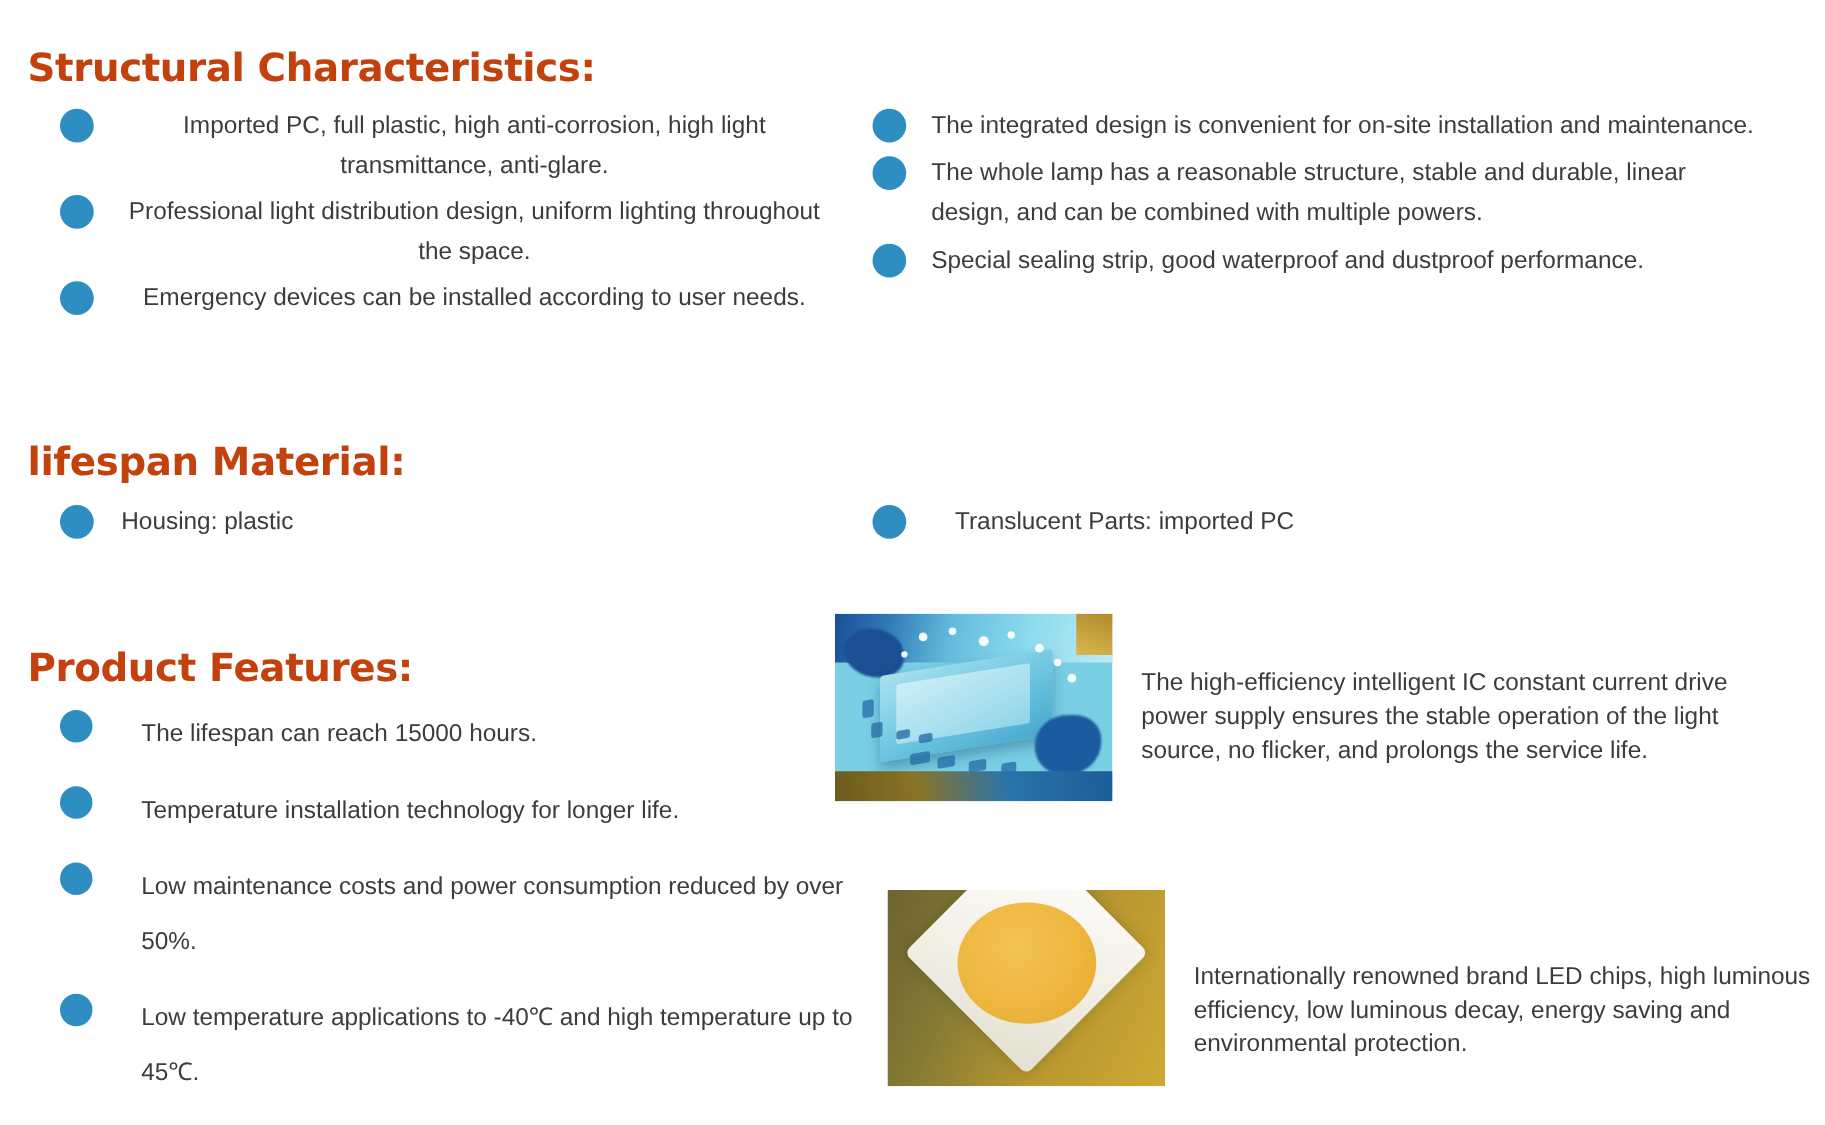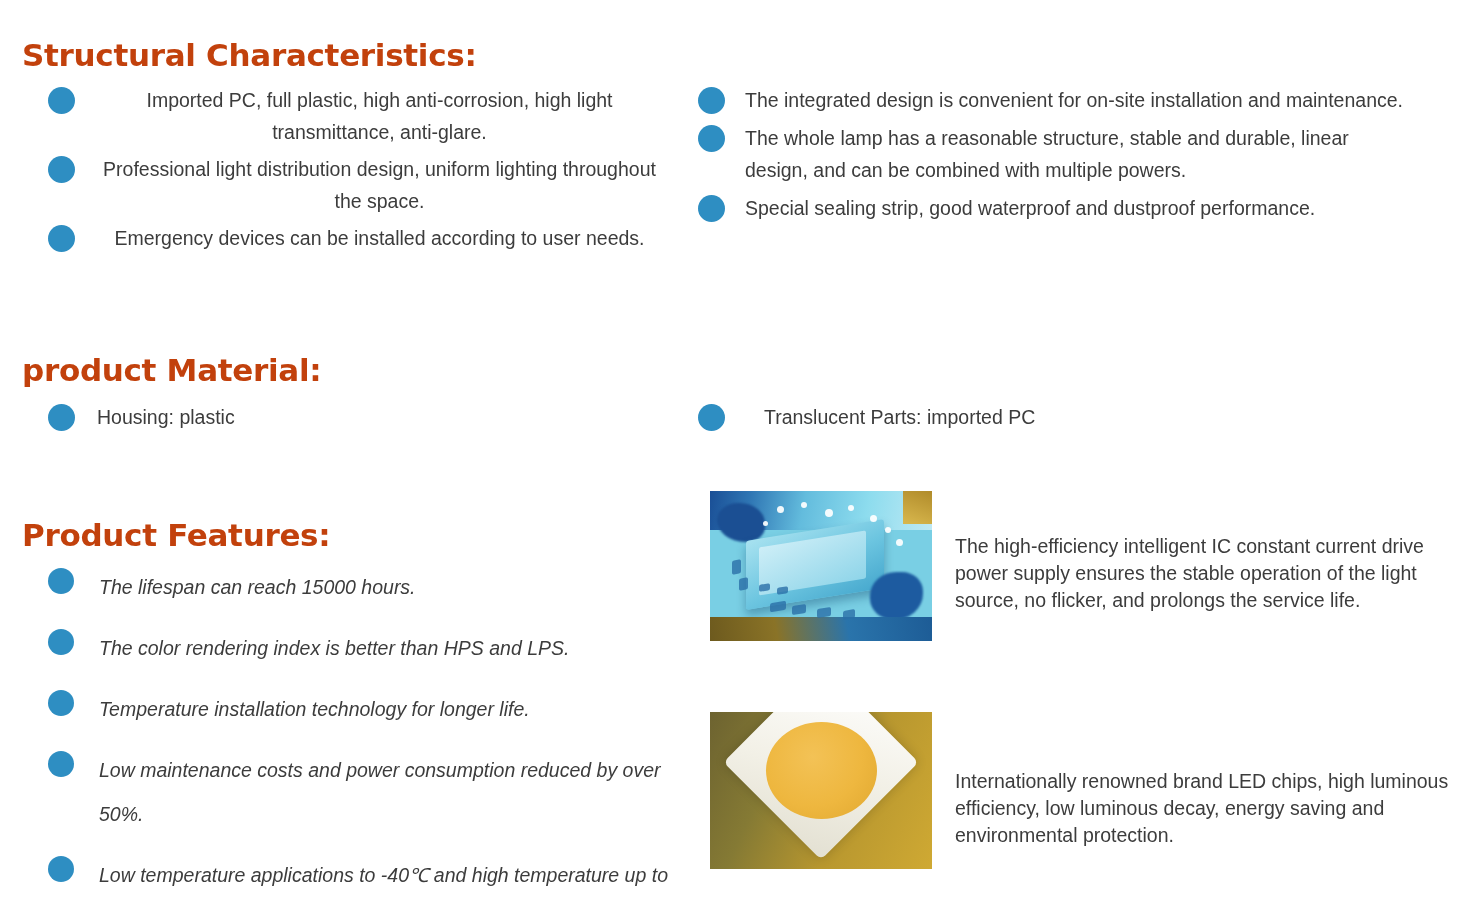--- a/index.html
+++ b/index.html
@@ -86,32 +86,31 @@
 
   #list-material-right { left: 698px; top: 402px; width: 560px; }
   #list-material-right .bullet-dot { width: 27px; height: 27px; left: 0; top: 2px; }
   #list-material-right .bullet-text { margin-left: 66px; line-height: 31px; }
 
   
   #list-features { left: 48px; top: 565px; width: 640px; }
   #list-features .bullet-item { margin-bottom: 17px; }
   #list-features .bullet-dot { width: 26px; height: 26px; left: 0; top: 3px; }
   #list-features .bullet-text {
-    margin-left: 51px;
+    margin-left: 65px;
     line-height: 44px;
-    font-style: italic;
   }
 
   
   .feature-block {
     position: absolute;
     display: flex;
     align-items: flex-start;
   }
-  #feature-block-ic  { left: 710px; top: 491px; }
+  #feature-block-ic  { left: 668px; top: 491px; }
   #feature-block-led { left: 710px; top: 712px; }
 
   .feature-thumb {
     flex: 0 0 auto;
     position: relative;
     overflow: hidden;
     border: 0;
   }
   #thumb-pcb  { width: 222px; height: 150px; }
   #thumb-led  { width: 222px; height: 157px; }
@@ -224,21 +223,21 @@
     <li class="bullet-item">
       <span class="bullet-dot"></span>
       <span class="bullet-text">The whole lamp has a reasonable structure, stable and durable, linear design, and can be combined with multiple powers.</span>
     </li>
     <li class="bullet-item">
       <span class="bullet-dot"></span>
       <span class="bullet-text">Special sealing strip, good waterproof and dustproof performance.</span>
     </li>
   </ul>
 
-  <h2 class="section-heading" id="heading-material">product Material:</h2>
+  <h2 class="section-heading" id="heading-material">lifespan Material:</h2>
 
   <ul class="bullet-list" id="list-material-left">
     <li class="bullet-item">
       <span class="bullet-dot"></span>
       <span class="bullet-text">Housing: plastic</span>
     </li>
   </ul>
 
   <ul class="bullet-list" id="list-material-right">
     <li class="bullet-item">
@@ -246,24 +245,20 @@
       <span class="bullet-text">Translucent Parts: imported PC</span>
     </li>
   </ul>
 
   <h2 class="section-heading" id="heading-features">Product Features:</h2>
 
   <ul class="bullet-list" id="list-features">
     <li class="bullet-item">
       <span class="bullet-dot"></span>
       <span class="bullet-text">The lifespan can reach 15000 hours.</span>
-    </li>
-    <li class="bullet-item">
-      <span class="bullet-dot"></span>
-      <span class="bullet-text">The color rendering index is better than HPS and LPS.</span>
     </li>
     <li class="bullet-item">
       <span class="bullet-dot"></span>
       <span class="bullet-text">Temperature installation technology for longer life.</span>
     </li>
     <li class="bullet-item">
       <span class="bullet-dot"></span>
       <span class="bullet-text">Low maintenance costs and power consumption reduced by over 50%.</span>
     </li>
     <li class="bullet-item">

